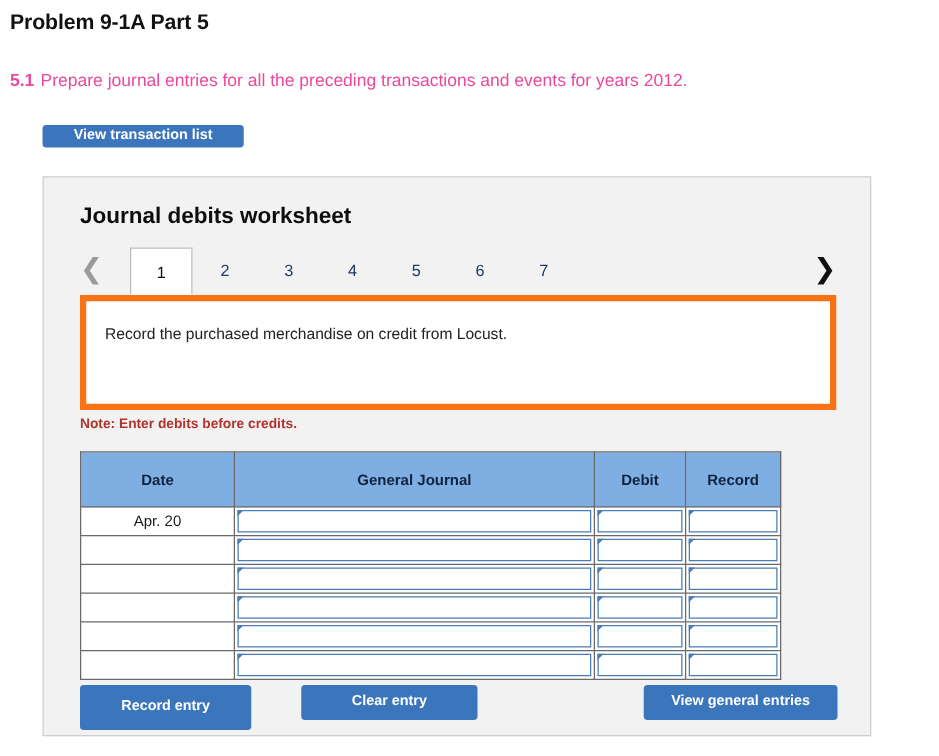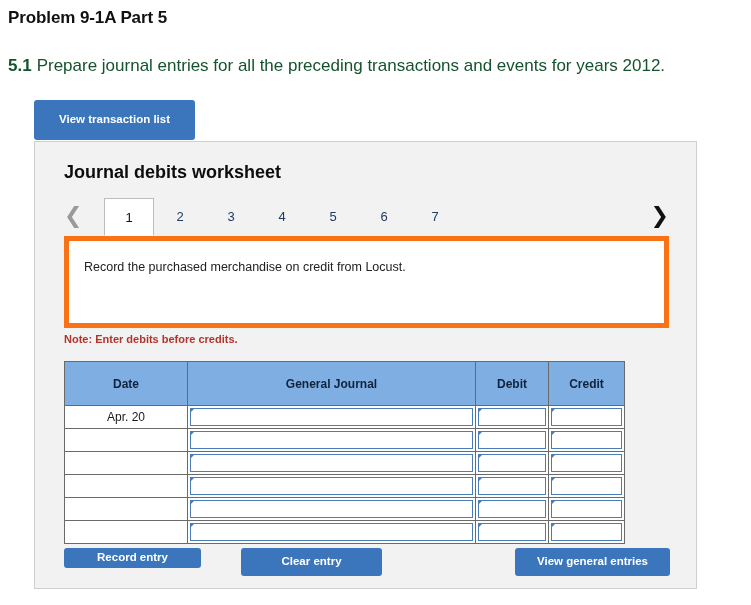--- a/index.html
+++ b/index.html
@@ -24,22 +24,22 @@
     font-size: 17px;
     font-weight: bold;
     color: #111111;
     letter-spacing: -0.1px;
   }
 
   .req-line {
     position: absolute;
     left: 8px;
     top: 56px;
-    font-size: 17px;
-    color: #14532d;
+    font-size: 14px;
+    color: #ec4899;
     white-space: nowrap;
   }
   .req-num {
     font-weight: bold;
     margin-right: 5px;
   }
 
   
   .btn {
     background: #3b76bd;
@@ -56,21 +56,21 @@
     display: flex;
     align-items: center;
     justify-content: center;
   }
 
   .btn-view-transaction {
     position: absolute;
     left: 34px;
     top: 100px;
     width: 161px;
-    height: 40px;
+    height: 18px;
   }
 
   
   .panel {
     position: absolute;
     left: 34px;
     top: 141px;
     width: 663px;
     height: 448px;
     background: #f2f2f2;
@@ -220,21 +220,21 @@
     border-right: 5px solid transparent;
     z-index: 2;
   }
 
   
   .btn-record {
     position: absolute;
     left: 29px;
     top: 406px;
     width: 137px;
-    height: 20px;
+    height: 36px;
   }
   .btn-clear {
     position: absolute;
     left: 206px;
     top: 406px;
     width: 141px;
     height: 28px;
   }
   .btn-journal {
     position: absolute;
@@ -282,21 +282,21 @@
       <col class="col-date">
         <col class="col-gj">
         <col class="col-debit">
         <col class="col-credit">
     </colgroup>
     <thead>
       <tr>
         <th>Date</th>
         <th>General Journal</th>
         <th>Debit</th>
-        <th>Credit</th>
+        <th>Record</th>
       </tr>
     </thead>
     <tbody>
       <tr>
         <td class="date-cell">Apr. 20</td>
         <td>
             <div class="cellwrap">
               <span class="tri"></span>
               <span class="fld"></span>
             </div>

